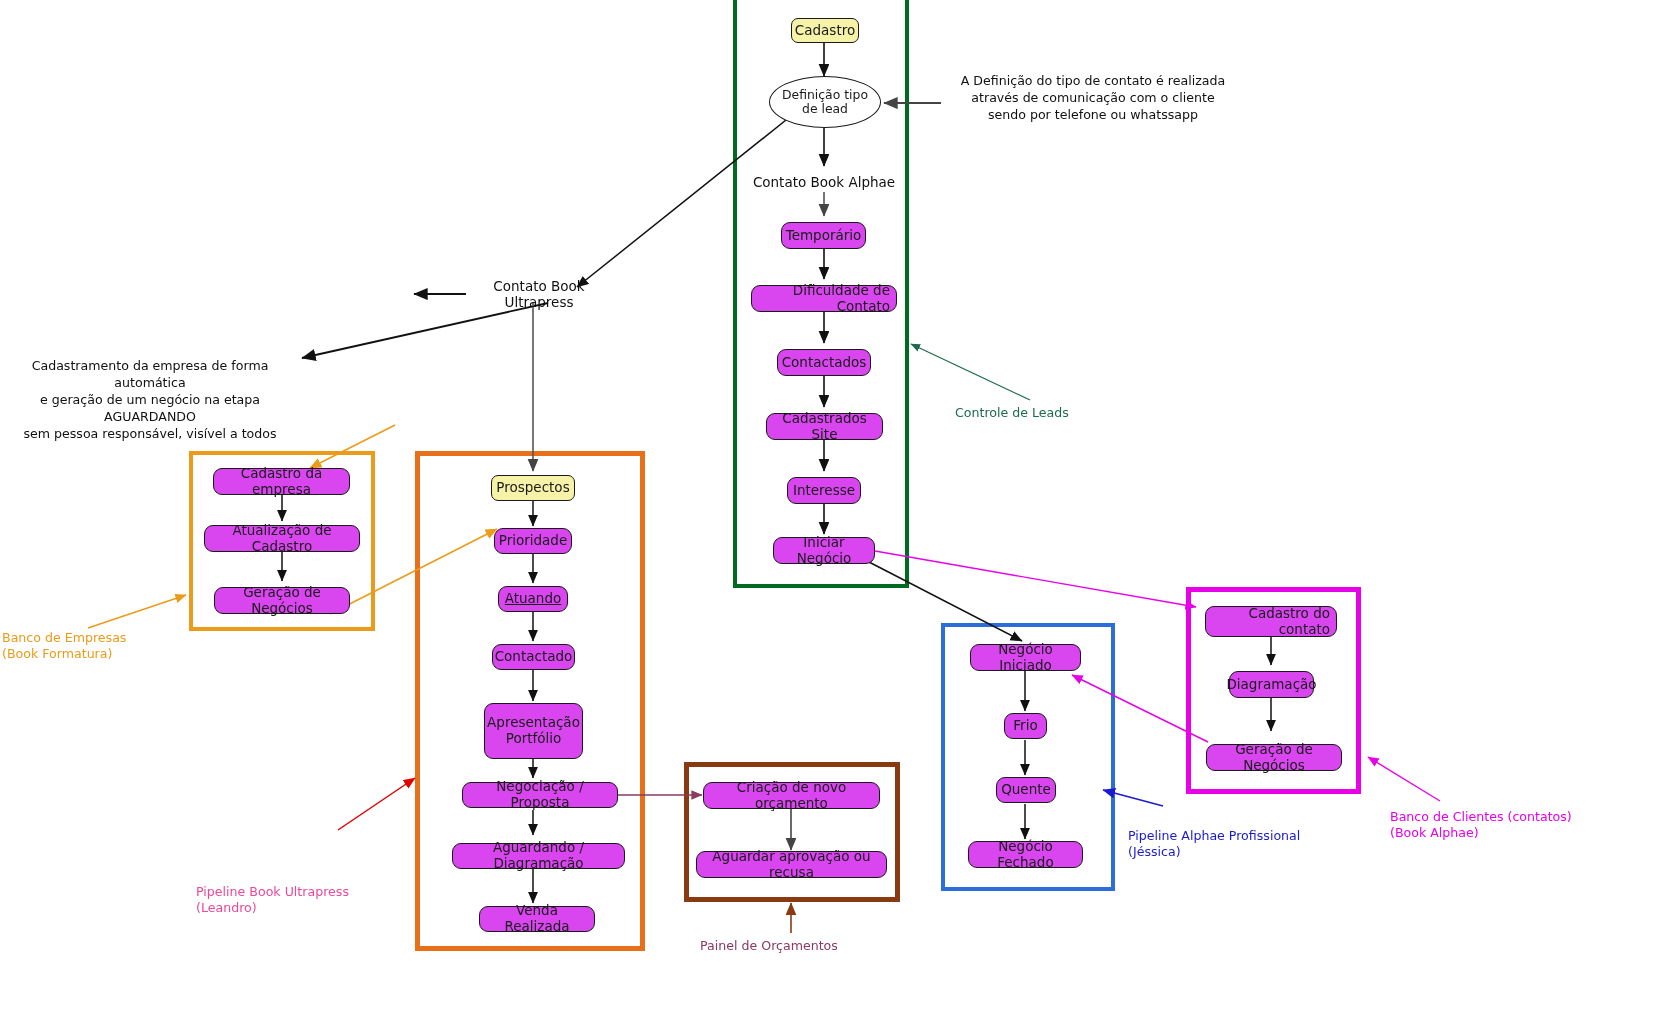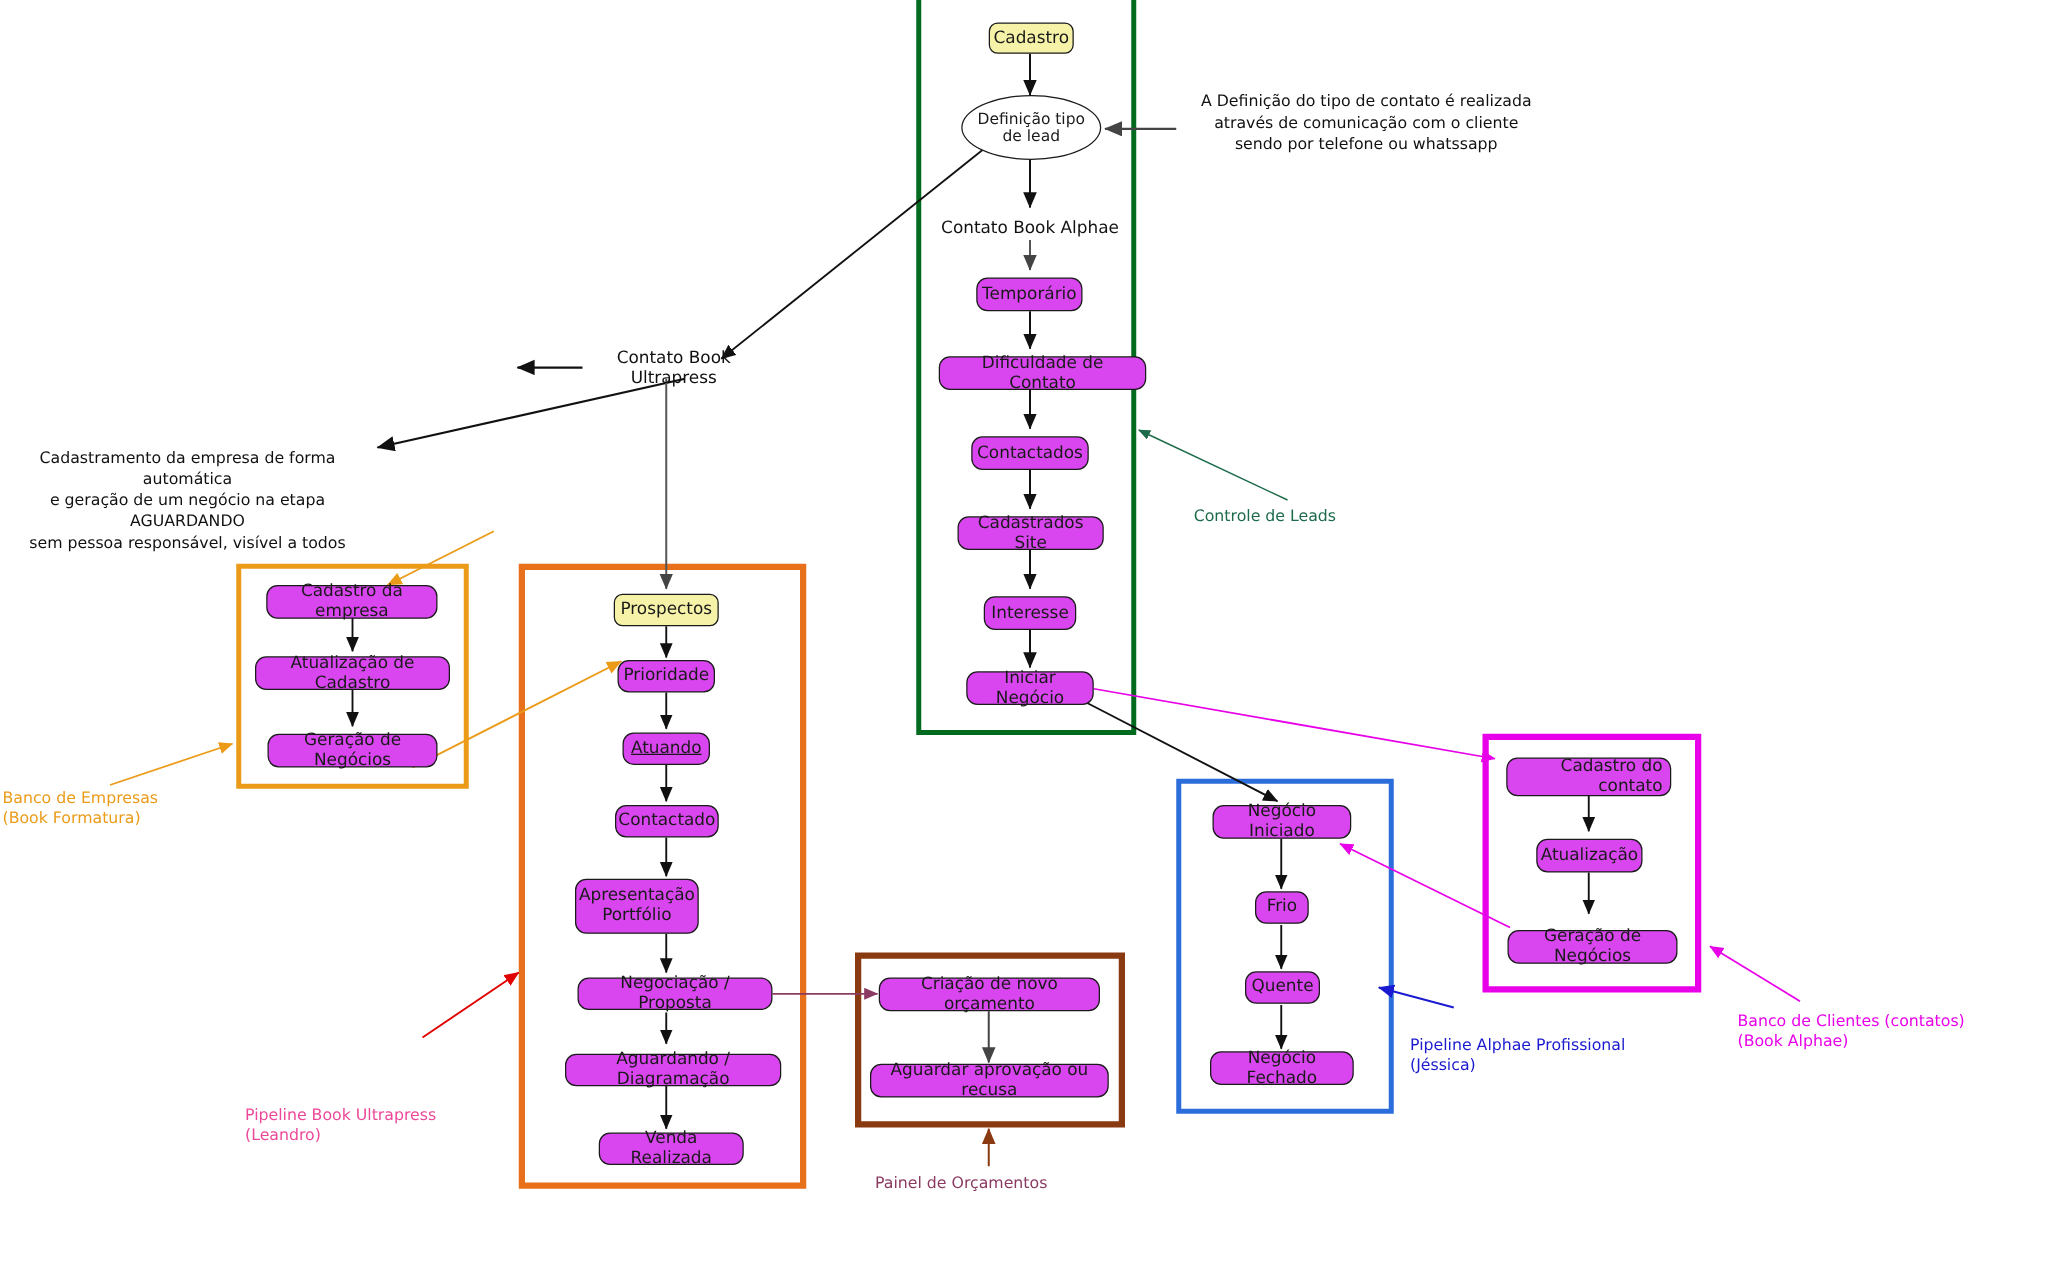--- a/index.html
+++ b/index.html
@@ -175,21 +175,21 @@
 
   <div class="node start" style="left:791px;top:18px;width:68px;height:25px;">Cadastro</div>
 
   <div class="node ellipse" style="left:769px;top:76px;width:112px;height:52px;font-size:12.4px;">Definição tipo
 de lead</div>
 
   <div class="plain" style="left:744px;top:172px;width:160px;height:20px;">Contato Book Alphae</div>
 
   <div class="node" style="left:781px;top:222px;width:85px;height:27px;">Temporário</div>
 
-  <div class="node" style="left:751px;top:285px;width:166px;height:27px;">Dificuldade de Contato</div>
+  <div class="node" style="left:751px;top:285px;width:146px;height:27px;text-align:right;">Dificuldade de Contato</div>
 
   <div class="node" style="left:777px;top:349px;width:94px;height:27px;">Contactados</div>
 
   <div class="node" style="left:766px;top:413px;width:117px;height:27px;">Cadastrados Site</div>
 
   <div class="node" style="left:787px;top:477px;width:74px;height:27px;">Interesse</div>
 
   <div class="node" style="left:773px;top:537px;width:102px;height:27px;">Iniciar Negócio</div>
 
   <div class="plain" style="left:466px;top:284px;width:146px;height:20px;">Contato Book Ultrapress</div>
@@ -210,21 +210,21 @@
   <div class="node" style="left:214px;top:587px;width:136px;height:27px;">Geração de Negócios</div>
 
   <div class="node start" style="left:491px;top:475px;width:84px;height:26px;">Prospectos</div>
 
   <div class="node" style="left:494px;top:528px;width:78px;height:26px;">Prioridade</div>
 
   <div class="node" style="left:498px;top:586px;width:70px;height:26px;text-decoration:underline;">Atuando</div>
 
   <div class="node" style="left:492px;top:644px;width:83px;height:26px;">Contactado</div>
 
-  <div class="node" style="left:460px;top:703px;width:99px;height:44px;">Apresentação
+  <div class="node" style="left:484px;top:703px;width:99px;height:56px;">Apresentação
 Portfólio</div>
 
   <div class="node" style="left:462px;top:782px;width:156px;height:26px;">Negociação / Proposta</div>
 
   <div class="node" style="left:452px;top:843px;width:173px;height:26px;">Aguardando / Diagramação</div>
 
   <div class="node" style="left:479px;top:906px;width:116px;height:26px;">Venda Realizada</div>
 
   <div class="node" style="left:703px;top:782px;width:177px;height:27px;">Criação de novo orçamento</div>
 
@@ -233,21 +233,21 @@
   <div class="node" style="left:970px;top:644px;width:111px;height:27px;">Negócio Iniciado</div>
 
   <div class="node" style="left:1004px;top:713px;width:43px;height:26px;">Frio</div>
 
   <div class="node" style="left:996px;top:777px;width:60px;height:26px;">Quente</div>
 
   <div class="node" style="left:968px;top:841px;width:115px;height:27px;">Negócio Fechado</div>
 
   <div class="node" style="left:1205px;top:606px;width:132px;height:31px;text-align:right;">Cadastro do contato</div>
 
-  <div class="node" style="left:1229px;top:671px;width:85px;height:27px;">Atualização</div>
+  <div class="node" style="left:1229px;top:671px;width:85px;height:27px;">Diagramação</div>
 
   <div class="node" style="left:1206px;top:744px;width:136px;height:27px;">Geração de Negócios</div>
 
   <div class="legend" style="left:955px;top:405px;width:150px;color:#1d6b4a;">Controle de Leads</div>
 
   <div class="legend" style="left:2px;top:630px;width:168px;color:#eb9b18;">Banco de Empresas
 (Book Formatura)</div>
 
   <div class="legend" style="left:196px;top:884px;width:190px;color:#ec4899;">Pipeline Book Ultrapress
 (Leandro)</div>

